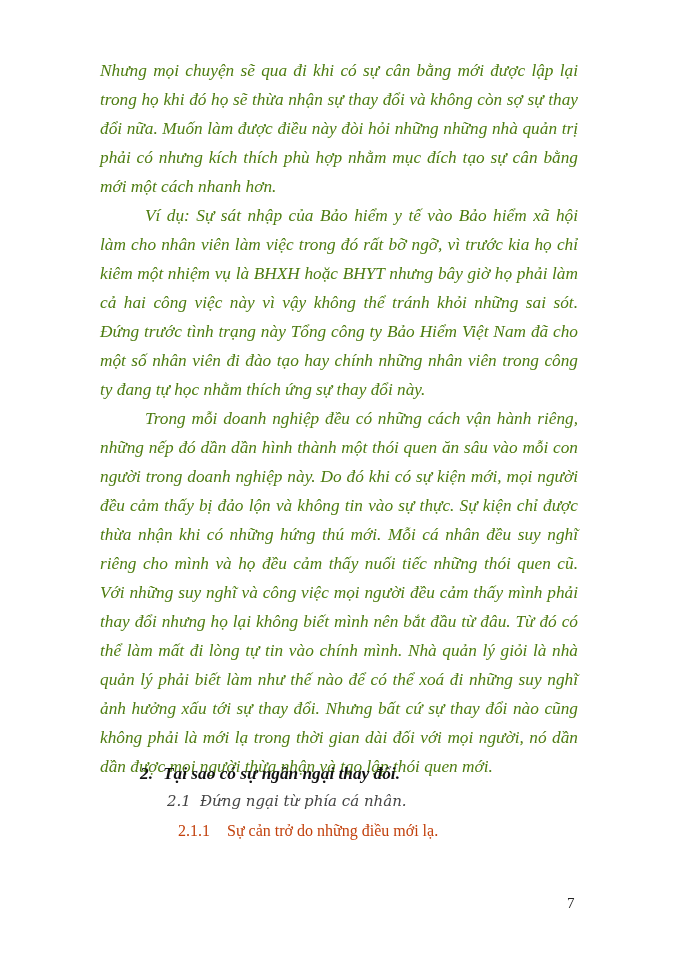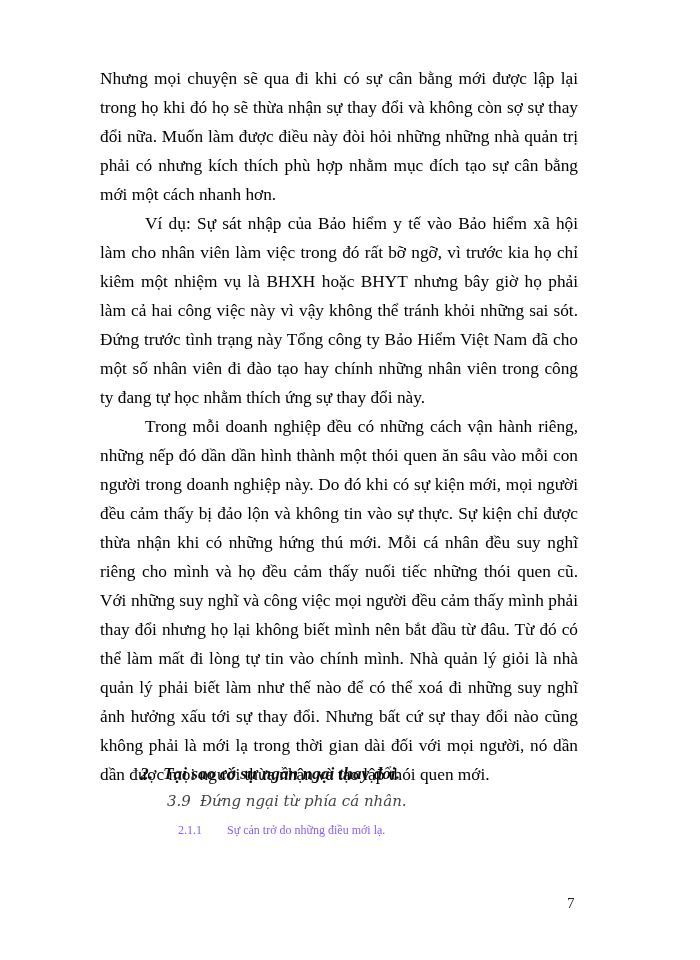--- a/index.html
+++ b/index.html
@@ -1,37 +1,38 @@
 <!DOCTYPE html>
 <html><head>
   <meta charset="utf-8">
   <style>
     html, body { margin: 0; padding: 0; background: #ffffff; }
     body { width: 700px; height: 960px; position: relative; overflow: hidden; }
     .page {
       position: absolute; left: 0; top: 0; width: 700px; height: 960px; background: #ffffff;
     }
     .body-text {
-      position: absolute; left: 100px; top: 64px; width: 478px;
+      position: absolute; left: 100px; top: 56px; width: 478px;
       font-family: "Liberation Serif", "DejaVu Serif", serif;
-      font-size: 17.3px; line-height: 29px; color: #000000;
+      font-size: 17.3px; line-height: 29px; color: #4d7c0f;
       text-align: justify;
+      font-style: italic;
     }
     .body-text p { margin: 0; }
     .indent { text-indent: 45px; }
     .heading {
       position: absolute;
       font-family: "Liberation Serif", "DejaVu Serif", serif;
       white-space: nowrap; line-height: 29px;
     }
     .h2 { left: 140px; top: 759px; font-size: 17.3px; font-weight: bold; font-style: italic; color: #111111; }
     .h2 .num { display: inline-block; width: 23px; }
     .h21 { left: 167px; top: 787px; font-size: 16.5px; font-style: italic; color: #444444; font-family: "DejaVu Serif", serif; font-size: 15px; }
     .h21 .num { display: inline-block; width: 33px; }
-    .h211 { left: 178px; top: 816px; font-size: 12px; color: #8b5cf6; }
+    .h211 { left: 178px; top: 816px; font-size: 16px; color: #c2410c; }
     .h211 .num { display: inline-block; width: 49px; }
     .page-number {
       position: absolute; left: 567px; top: 895px;
       font-family: "Liberation Serif", serif; font-size: 15px; color: #222222;
     }
   </style>
 </head>
 <body>
 
 <div class="page">
@@ -39,21 +40,21 @@
     <p>Nhưng mọi chuyện sẽ qua đi khi có sự cân bằng mới được lập lại trong họ khi đó họ sẽ thừa nhận sự thay đổi và không còn sợ sự thay đổi nữa. Muốn làm được điều này đòi hỏi những những nhà quản trị phải có nhưng kích thích phù hợp nhằm mục đích tạo sự cân bằng mới một cách nhanh hơn.</p>
     <p class="indent">Ví dụ: Sự sát nhập của Bảo hiểm y tế vào Bảo hiểm xã hội làm cho nhân viên làm việc trong đó rất bỡ ngỡ, vì trước kia họ chỉ kiêm một nhiệm vụ là BHXH hoặc BHYT nhưng bây giờ họ phải làm cả hai công việc này vì vậy không thể tránh khỏi những sai sót. Đứng trước tình trạng này Tổng công ty Bảo Hiểm Việt Nam đã cho một số nhân viên đi đào tạo hay chính những nhân viên trong công ty đang tự học nhằm thích ứng sự thay đổi này.</p>
     <p class="indent">Trong mỗi doanh nghiệp đều có những cách vận hành riêng, những nếp đó dần dần hình thành một thói quen ăn sâu vào mỗi con người trong doanh nghiệp này. Do đó khi có sự kiện mới, mọi người đều cảm thấy bị đảo lộn và không tin vào sự thực. Sự kiện chỉ được thừa nhận khi có những hứng thú mới. Mỗi cá nhân đều suy nghĩ riêng cho mình và họ đều cảm thấy nuối tiếc những thói quen cũ. Với những suy nghĩ và công việc mọi người đều cảm thấy mình phải thay đổi nhưng họ lại không biết mình nên bắt đầu từ đâu. Từ đó có thể làm mất đi lòng tự tin vào chính mình. Nhà quản lý giỏi là nhà quản lý phải biết làm như thế nào để có thể xoá đi những suy nghĩ ảnh hưởng xấu tới sự thay đổi. Nhưng bất cứ sự thay đổi nào cũng không phải là mới lạ trong thời gian dài đối với mọi người, nó dần dần được mọi người thừa nhận và tạo lập thói quen mới.</p>
   </div>
 
   <div class="heading h2">
     <span class="num">2.</span><span>Tại sao có sự ngần ngại thay đổi.</span>
   </div>
 
   <div class="heading h21">
-    <span class="num">3.9</span><span>Đứng ngại từ phía cá nhân.</span>
+    <span class="num">2.1</span><span>Đứng ngại từ phía cá nhân.</span>
   </div>
 
   <div class="heading h211">
     <span class="num">2.1.1</span><span>Sự cản trở do những điều mới lạ.</span>
   </div>
 
   <div class="page-number">7</div>
 </div>
 
 </body></html>

